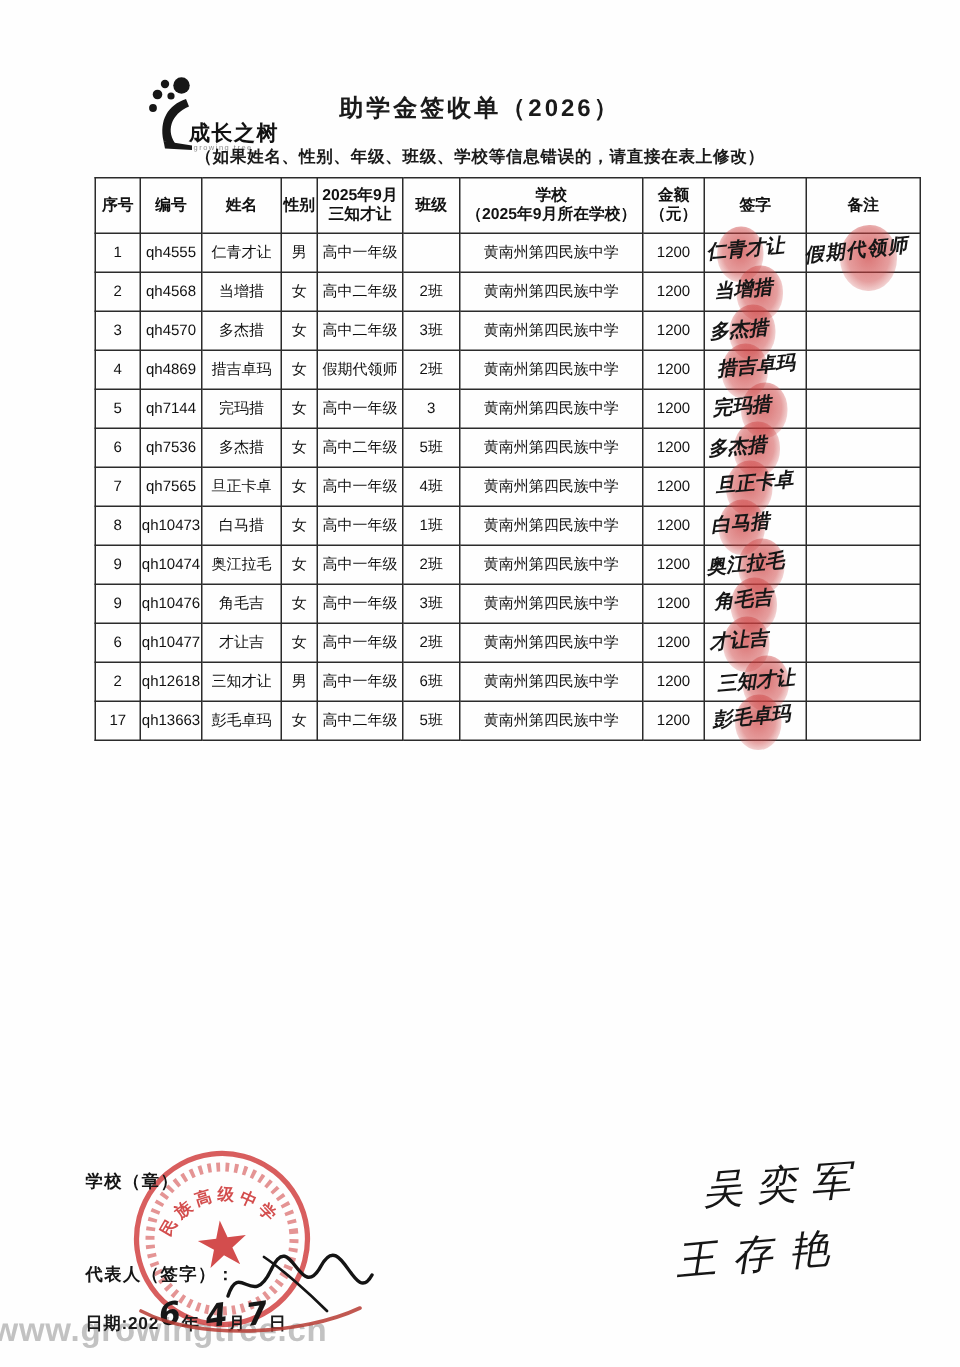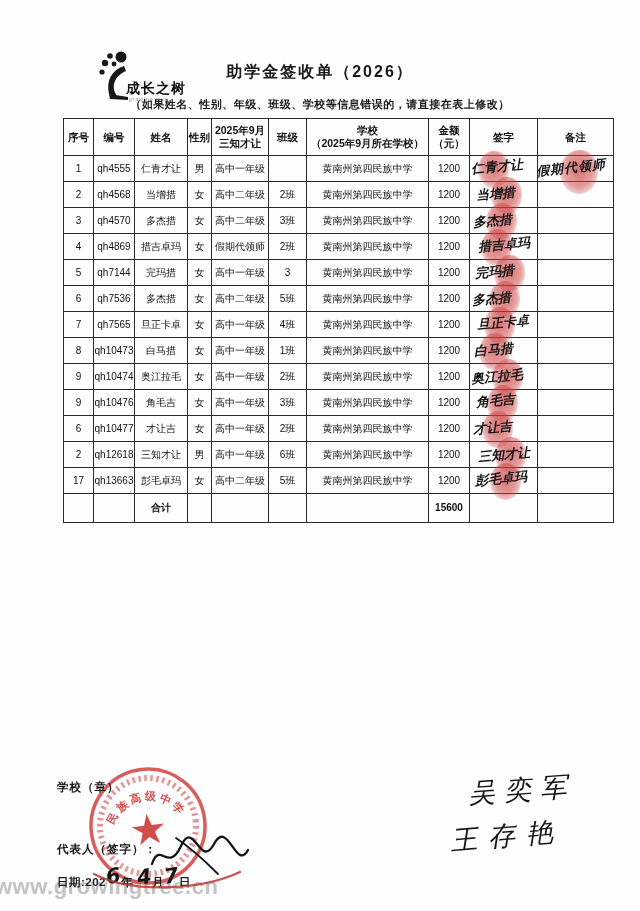--- a/index.html
+++ b/index.html
@@ -294,32 +294,20 @@
           <td>高中二年级</td>
           <td>5班</td>
           <td>黄南州第四民族中学</td>
           <td>1200</td>
           <td class="sig-cell">
             <span class="thumbprint" style="left: 20px; top: -5px;"></span>
             <span class="hw sig-hw" style="left: 5px; top: 3px;">彭毛卓玛</span>
           </td>
           <td class="remark-cell"></td>
         </tr>
-        <tr class="total-row">
-          <td></td>
-          <td></td>
-          <td>合计</td>
-          <td></td>
-          <td></td>
-          <td></td>
-          <td></td>
-          <td>15600</td>
-          <td></td>
-          <td></td>
-        </tr>
       </tbody>
   </table>
 </div>
 
 <div class="abs seal-wrap">
   <svg width="124" height="124" viewBox="0 0 124 124">
     <circle cx="62" cy="62" r="57" fill="none" stroke="#cf3a3a" stroke-width="3.5" opacity="0.9"></circle>
     <circle cx="62" cy="62" r="48" fill="none" stroke="#cf3a3a" stroke-width="6" stroke-dasharray="2.5 3.5" opacity="0.6"></circle>
     <defs>
         <path id="sealArc" d="M 24,74 A 38,38 0 0 1 100,74"></path>

